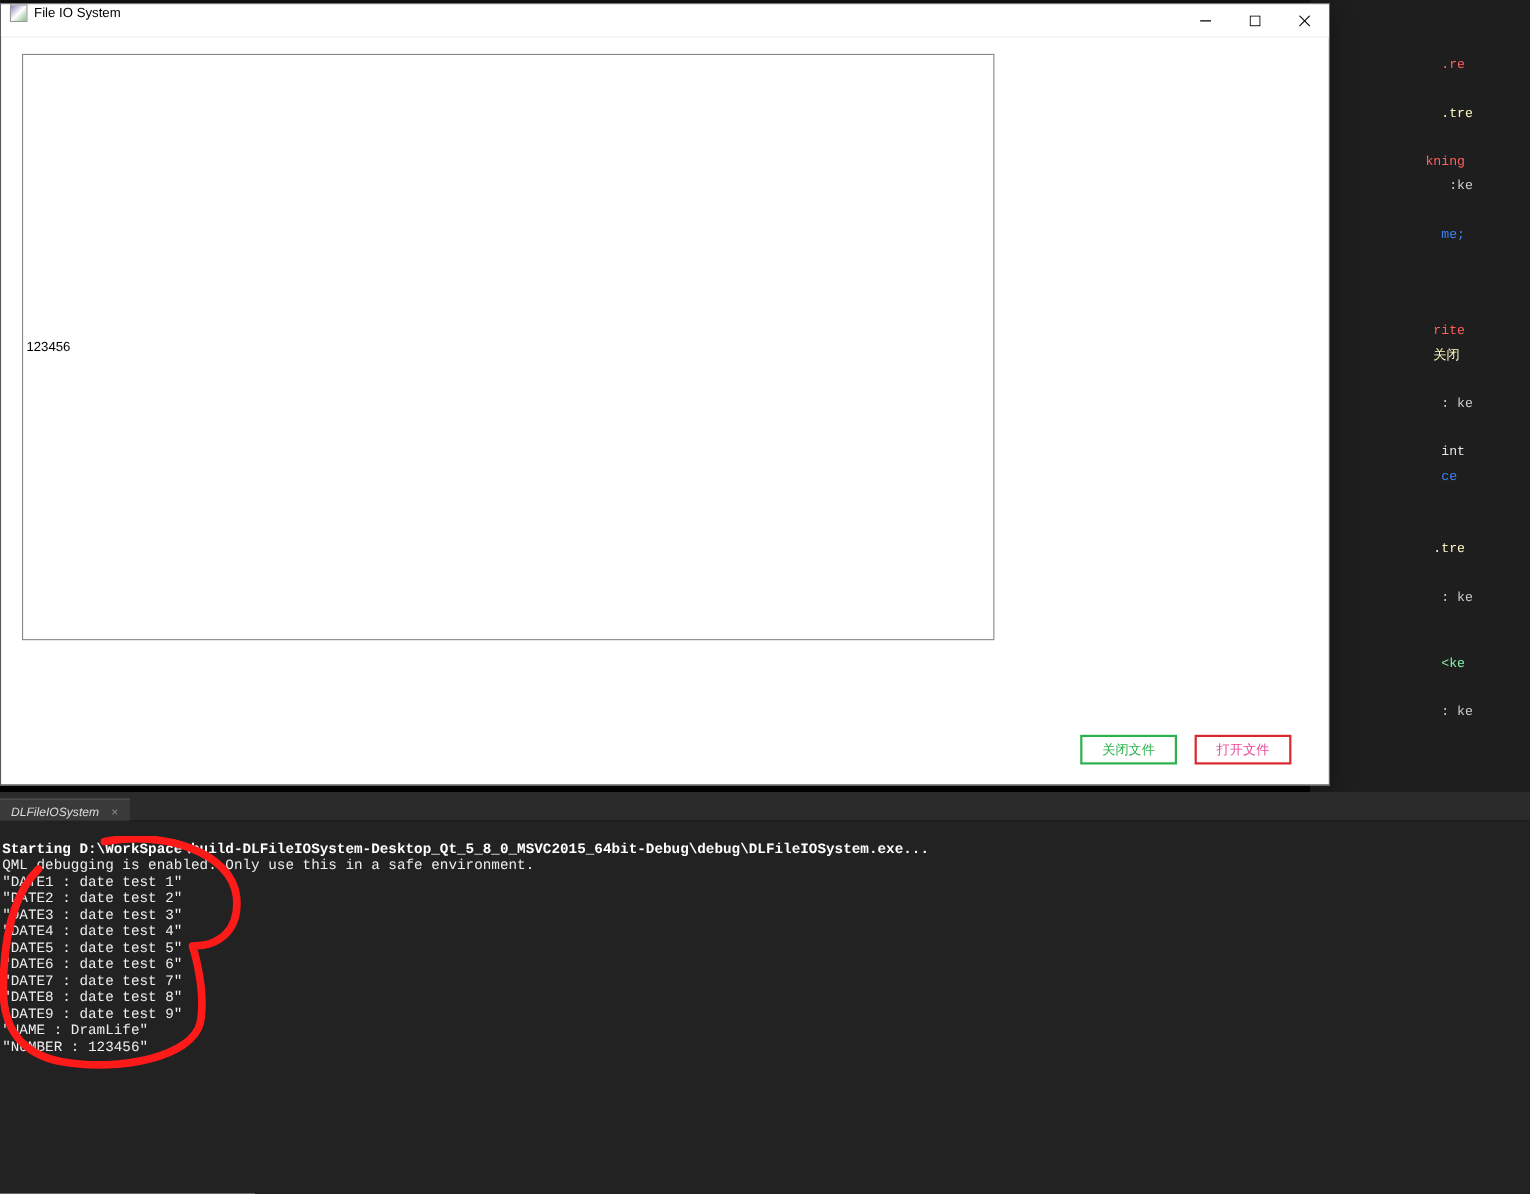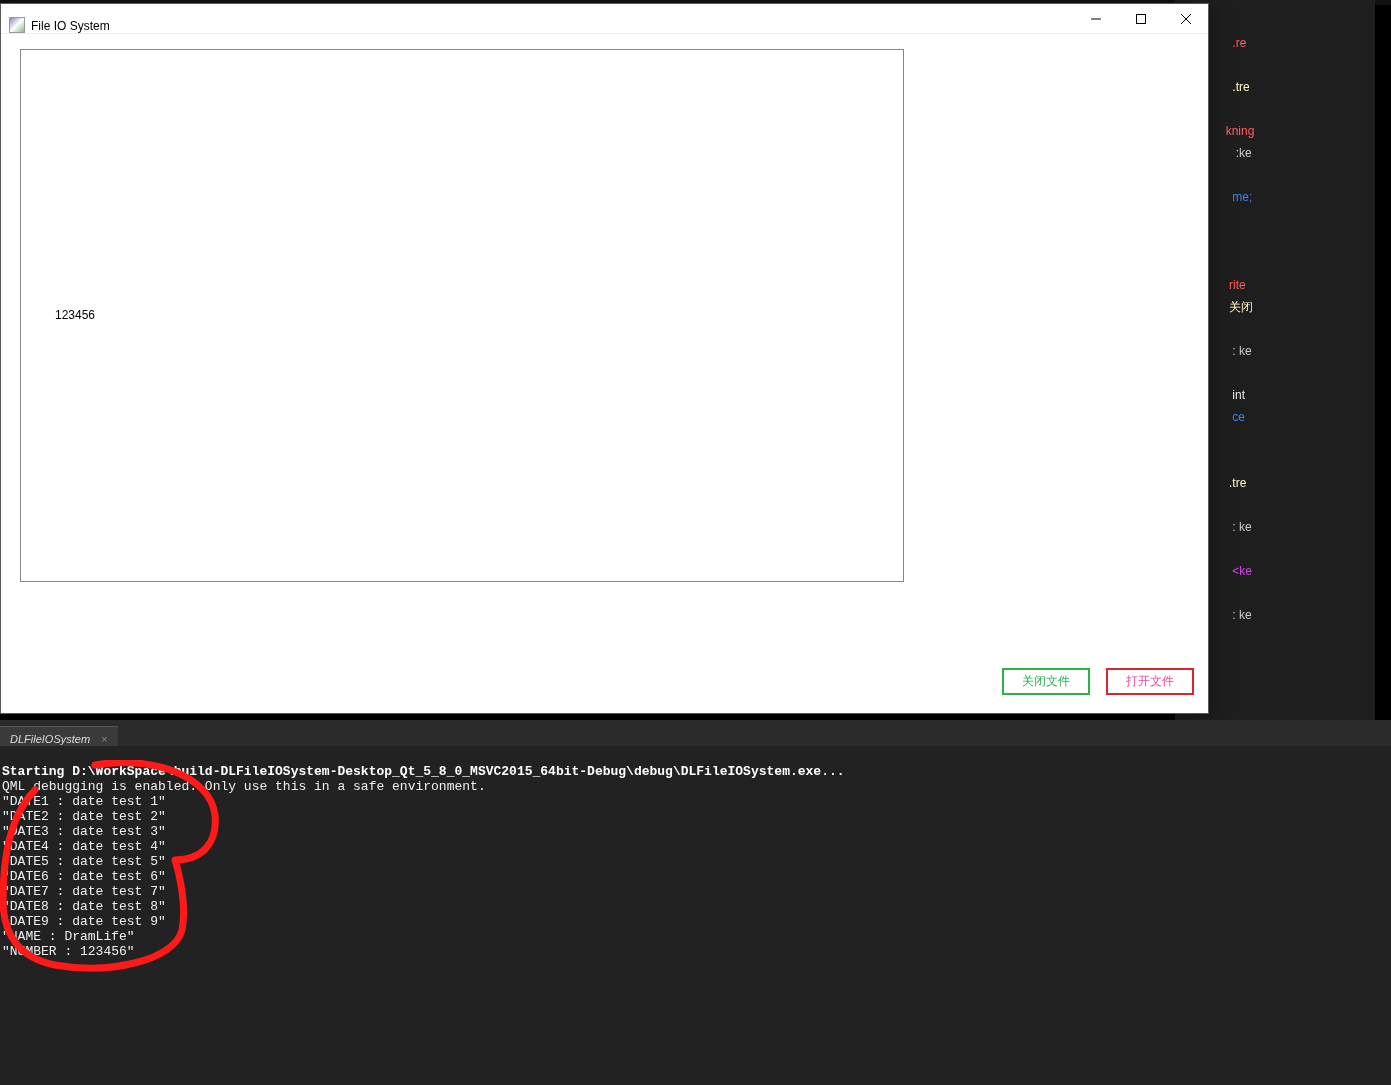--- a/index.html
+++ b/index.html
@@ -1,45 +1,45 @@
 <!DOCTYPE html>
 <html><head>
 <meta charset="utf-8">
 <style>
   * { box-sizing: border-box; margin: 0; padding: 0; }
   html, body { width: 1391px; height: 1085px; overflow: hidden; font-family: "Microsoft YaHei", "Segoe UI", sans-serif; }
   body { background: #000; position: relative; }
 
   
   .bg-code {
-    position: absolute; right: 16px; top: 0; width: 200px; height: 720px;
-    background: #1e1e1e; color: #ccc; font-family: Liberation Sans, sans-serif;
+    position: absolute; right: 0; top: 0; width: 200px; height: 720px;
+    background: #1e1e1e; color: #ccc; font-family: Liberation Mono, monospace;
     font-size: 12px; line-height: 22px; padding: 10px 4px; overflow: hidden;
     white-space: pre;
   }
   .bg-code .c1 { color: #fef9c3; }
   .bg-code .c2 { color: #ff5f5f; }
   .bg-code .c3 { color: #3b82f6; }
   .bg-code .c4 { color: #e5e5e5; }
-  .bg-code .c5 { color: #d946ef; }
+  .bg-code .c5 { color: #86efac; margin-top: 16px; }
 
   
   .top-strip {
     position: absolute; left: 0; top: 0; width: 1391px; height: 5px;
     background: #111;
   }
 
   
   .dialog {
     position: absolute; left: 0; top: 3px; width: 1209px; height: 711px;
     background: #fff; border: 1px solid #5a5a5a;
     box-shadow: 0 4px 20px rgba(0,0,0,.4);
   }
   .titlebar {
-    height: 30px; display: flex; align-items: flex-end;
+    height: 30px; display: flex; align-items: flex-start;
     font-size: 12px; color: #000; background: #fff;
     border-bottom: 1px solid #eee;
   }
   .titlebar .app-icon {
     width: 16px; height: 16px; margin: 0 6px 0 8px;
     background: linear-gradient(135deg,#88b 0%,#fff 50%,#8b8 100%);
     border: 1px solid #999; display: inline-block;
   }
   .titlebar .title { flex: 0 0 auto; }
   .titlebar .spacer { flex: 1; }
@@ -48,25 +48,25 @@
     justify-content: center; font-size: 13px; color: #000;
   }
   .winbtn svg { width: 10px; height: 10px; }
 
   .dialog-body {
     position: absolute; left: 19px; top: 45px; width: 884px; height: 533px;
     border: 1px solid #888; background: #fff;
   }
   .dialog-body .textline {
     position: absolute; left: 3px; top: 258px; font-size: 12px;
-    font-family: Arial, sans-serif; color: #000; margin-left: 31px;
+    font-family: Arial, sans-serif; color: #000;
   }
 
   .dialog-buttons {
-    position: absolute; right: 14px; bottom: 18px; display: flex; gap: 16px; justify-content: center;
+    position: absolute; right: 34px; bottom: 18px; display: flex; gap: 16px; justify-content: center;
   }
   .dialog-buttons button {
     width: 88px; height: 27px; background: #fff; font-size: 12px;
     font-family: "Microsoft YaHei", sans-serif; cursor: pointer;
   }
   .btn-green { border: 2px solid #2bb24c; color: #2bb24c; }
   .btn-red   { border: 2px solid #d9272e; color: #ec4899; }
 
   
   .lower-tabs {

